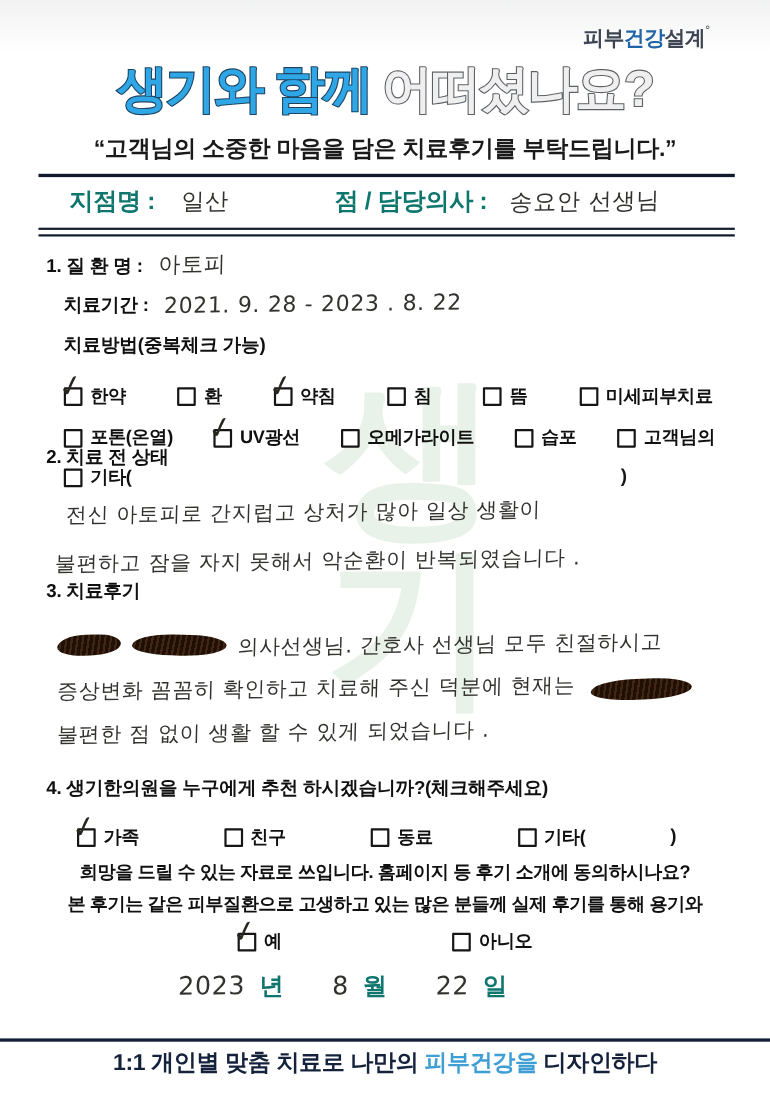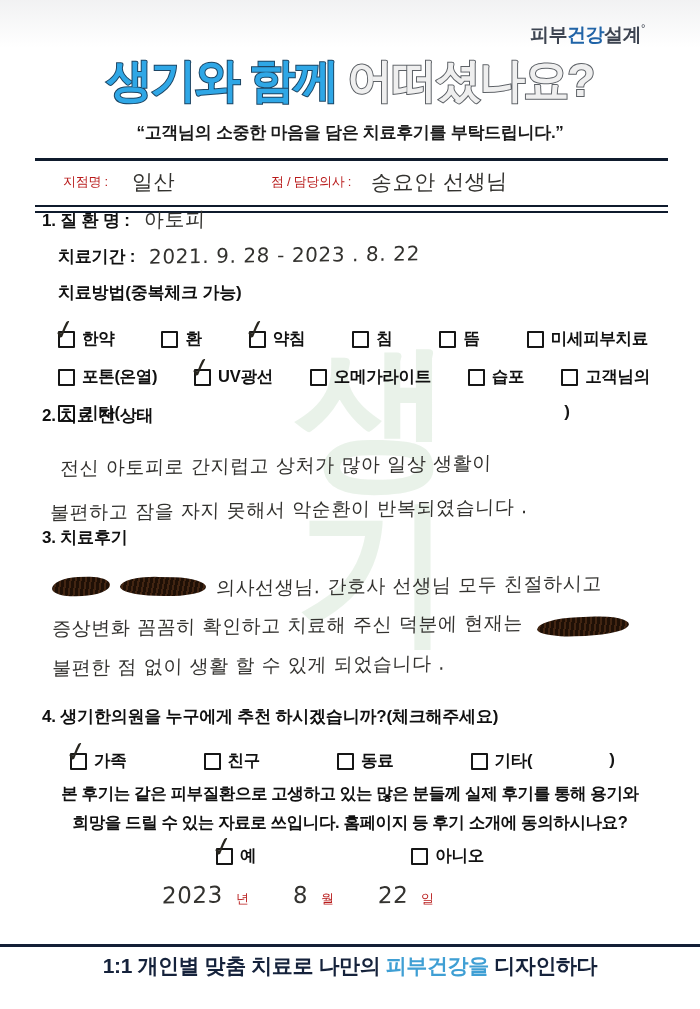--- a/index.html
+++ b/index.html
@@ -26,43 +26,43 @@
   .logo .lga{font-weight:800;color:#1e63a8;}
   .logo .deg{font-size:11px;vertical-align:top;color:#3c4350;}
   .title{
     position:absolute;top:50px;left:0;right:0;text-align:center;z-index:2;
     font-size:46px;font-weight:900;letter-spacing:-2px;white-space:nowrap;
   }
   .title .t-accent{color:#2fa7e6;-webkit-text-stroke:2px #1d4563;paint-order:stroke fill;}
   .title .t-rest{color:#efefef;-webkit-text-stroke:2px #5d6166;paint-order:stroke fill;margin-left:10px;}
   .subtitle{
     position:absolute;top:121px;left:0;right:0;text-align:center;z-index:2;
-    font-size:17px;font-weight:700;color:#1a1a1a;letter-spacing:-0.3px;
+    font-size:21px;font-weight:700;color:#1a1a1a;letter-spacing:-0.3px;
   }
   
   .info-row{
     position:absolute;top:158px;left:35px;right:32px;z-index:2;
     border-top:3.5px solid #0f1b2d;border-bottom:2.5px solid #0f1b2d;
     display:flex;align-items:center;padding:7px 0 9px 28px;
   }
   .info-row::after{
     content:"";position:absolute;left:0;right:0;bottom:-7.5px;
     border-bottom:2.5px solid #0f1b2d;
   }
-  .plabel{font-size:13px;font-weight:400;color:#b91c1c;letter-spacing:-0.3px;}
+  .plabel{font-size:22px;font-weight:700;color:#0f766e;letter-spacing:-0.3px;}
   
   .hand{
     font-family:"DejaVu Sans","Liberation Sans",sans-serif;
     font-weight:400;color:#33322f;letter-spacing:0.6px;
     display:inline-block;transform:rotate(-0.7deg) skewX(-2deg);
   }
   
   .sec{position:absolute;left:42px;right:33px;z-index:2;}
   .sec-h{font-size:17px;font-weight:700;letter-spacing:-0.2px;color:#101010;}
-  .q1{top:206px;}
+  .q1{top:227px;}
   .line{display:flex;align-items:baseline;}
   .indent{margin-left:16px;}
   
   .cb{position:relative;display:inline-flex;align-items:center;white-space:nowrap;}
   .cb .box{
     width:13px;height:13px;border:2.2px solid #161616;border-radius:1px;
     display:inline-block;margin-right:7px;flex:none;background:#fff;
   }
   .cb .tick{
     display:none;position:absolute;left:-5px;top:-11px;
@@ -245,22 +245,22 @@
         </span>
       <span class="cb">
           <i class="box"></i>
           <i class="lb">기타(</i>
         </span>
       <span class="paren">)</span>
     </div>
   </div>
 
   <div class="consent">
+    <div>희망을 드릴 수 있는 자료로 쓰입니다. 홈페이지 등 후기 소개에 동의하시나요?</div>
     <div>본 후기는 같은 피부질환으로 고생하고 있는 많은 분들께 실제 후기를 통해 용기와</div>
-    <div>희망을 드릴 수 있는 자료로 쓰입니다. 홈페이지 등 후기 소개에 동의하시나요?</div>
   </div>
   <div class="yesno">
     <span class="cb checked">
         <i class="box"></i>
         <i class="tick">✓</i>
         <i class="lb">예</i>
       </span>
     <span class="cb">
         <i class="box"></i>
         <i class="lb">아니오</i>

